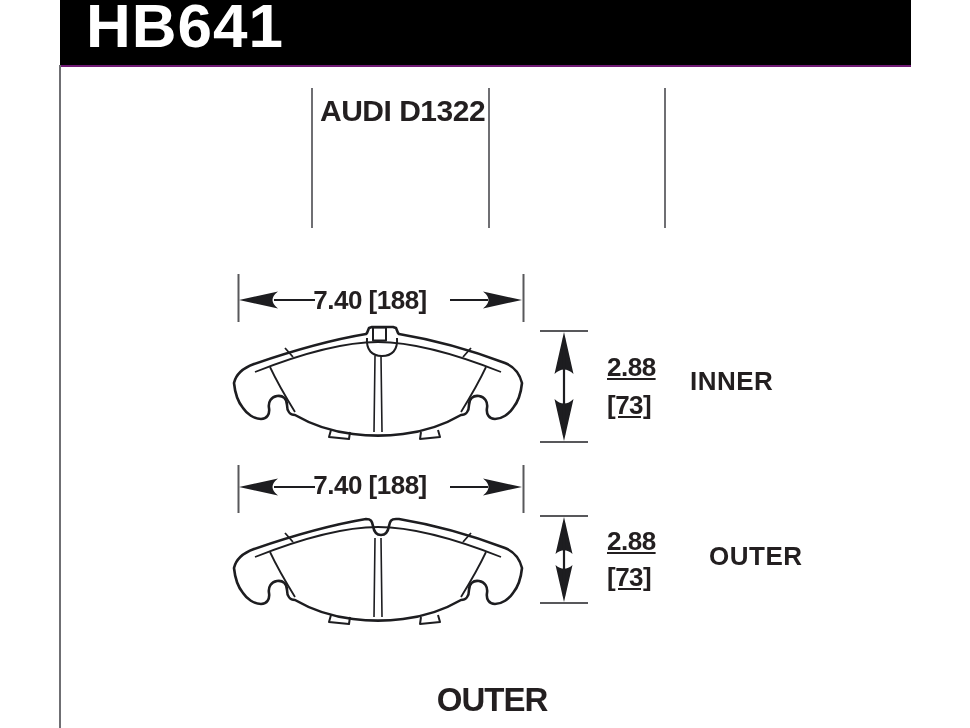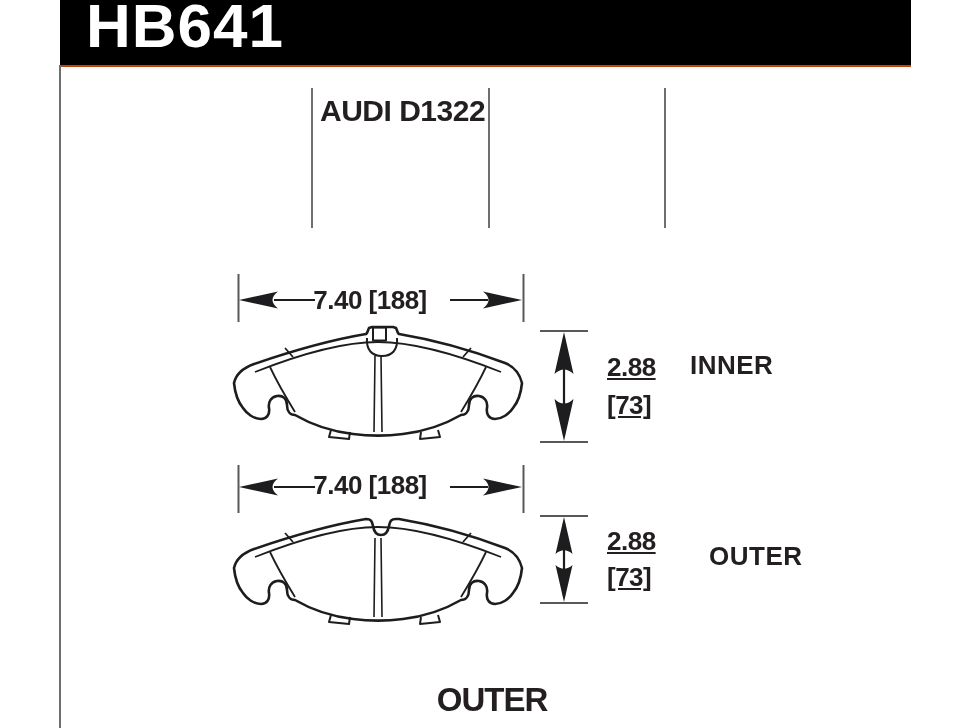--- a/index.html
+++ b/index.html
@@ -3,21 +3,21 @@
 <meta charset="utf-8">
 <style>
   html,body{margin:0;padding:0;background:#ffffff;}
   .page{
     position:relative;width:970px;height:728px;background:#ffffff;overflow:hidden;
     font-family:"Liberation Sans","DejaVu Sans",sans-serif;color:#231f20;
   }
   
   .banner{
     position:absolute;left:60px;top:0;width:851px;height:65px;
-    background:#000000;overflow:hidden;border-bottom:2px solid #c2410c;
+    background:#000000;overflow:hidden;border-bottom:2px solid #701a75;
   }
   .banner .part{
     position:absolute;left:26px;top:-9px;margin:0;
     font-size:62px;line-height:70px;font-weight:700;letter-spacing:1px;color:#ffffff;
   }
   
   .left-rule{position:absolute;left:59px;top:65px;width:2px;height:663px;background:#6f6f73;}
   
   .spec{position:absolute;font-size:30px;font-weight:700;letter-spacing:-0.5px;white-space:nowrap;}
   .spec.compounds{left:120px;width:182px;top:94px;text-align:right;}
@@ -33,21 +33,21 @@
   .dim{position:absolute;font-weight:700;white-space:nowrap;letter-spacing:-0.5px;}
   .dim.width-label{width:160px;text-align:center;font-size:26px;}
   .dim.w1{left:290px;top:285px;}
   .dim.w2{left:290px;top:470px;}
   .dim.thick{font-size:26px;text-decoration:underline;}
   .dim.t1a{left:607px;top:352px;}
   .dim.t1b{left:607px;top:390px;}
   .dim.t2a{left:607px;top:526px;}
   .dim.t2b{left:607px;top:562px;}
   .pos-label{position:absolute;font-size:26px;font-weight:700;letter-spacing:0.5px;white-space:nowrap;}
-  .pos-label.inner{left:690px;top:350px;}
+  .pos-label.inner{left:690px;top:366px;}
   .pos-label.outer{left:709px;top:541px;}
   
   .vehicle{
     position:absolute;left:412px;top:681px;width:160px;text-align:center;
     font-size:33px;font-weight:700;letter-spacing:-1px;
   }
 </style>
 </head>
 <body>
 

